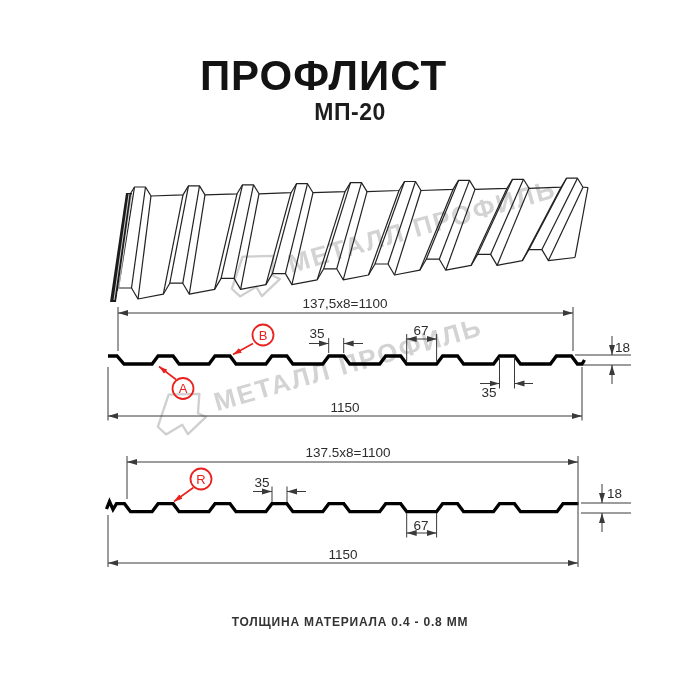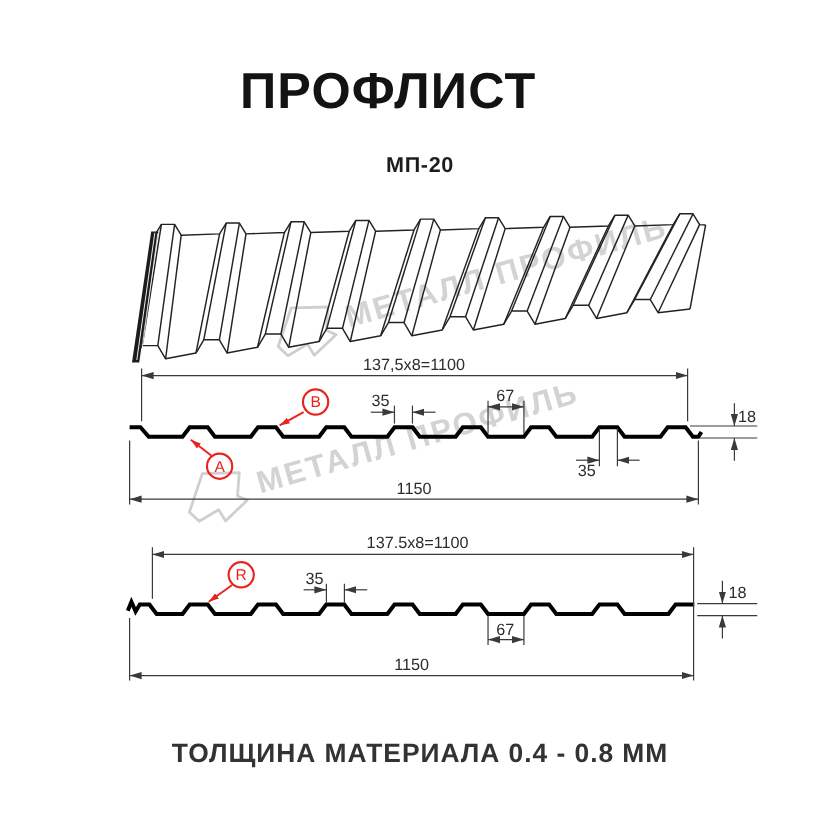--- a/index.html
+++ b/index.html
@@ -1,23 +1,23 @@
 <!DOCTYPE html>
 <html><head>
 <meta charset="utf-8">
 <style>
   html,body{margin:0;padding:0;}
   body{width:700px;height:700px;background:#ffffff;position:relative;overflow:hidden;
        font-family:"Liberation Sans", sans-serif;}
   .abs{position:absolute;}
   #title{top:52px;left:0;width:647px;text-align:center;font-size:42px;font-weight:800;
          color:#131313;letter-spacing:1px;}
-  #subtitle{top:99px;left:0;width:700px;text-align:center;font-size:18px;font-weight:700;
-            color:#1d1d1d;letter-spacing:0.5px;margin-top:28px;}
-  #footer{top:615px;left:0;width:700px;text-align:center;font-size:22px;font-weight:600;
+  #subtitle{top:99px;left:0;width:700px;text-align:center;font-size:23px;font-weight:700;
+            color:#1d1d1d;letter-spacing:0.5px;}
+  #footer{top:615px;left:0;width:700px;text-align:center;font-size:12px;font-weight:600;
           color:#333333;letter-spacing:0.8px;}
   .wm{display:flex;align-items:center;gap:9px;transform-origin:0 50%;color:#d3d3d3;
       font-size:26px;font-weight:700;letter-spacing:2px;white-space:nowrap;z-index:1;}
   #wm1{left:224px;top:258px;transform:rotate(-16deg);}
   #wm2{left:150px;top:396px;transform:rotate(-16deg);}
   .wm svg{flex:0 0 auto;}
   #draw{position:absolute;left:0;top:0;z-index:2;}
   .thin{stroke:#3a3a3a;stroke-width:1;fill:none;}
   .thick{stroke:#000000;stroke-width:3.3;fill:none;stroke-linejoin:miter;}
   .persp{stroke:#222222;stroke-width:1.2;fill:none;stroke-linejoin:round;}

